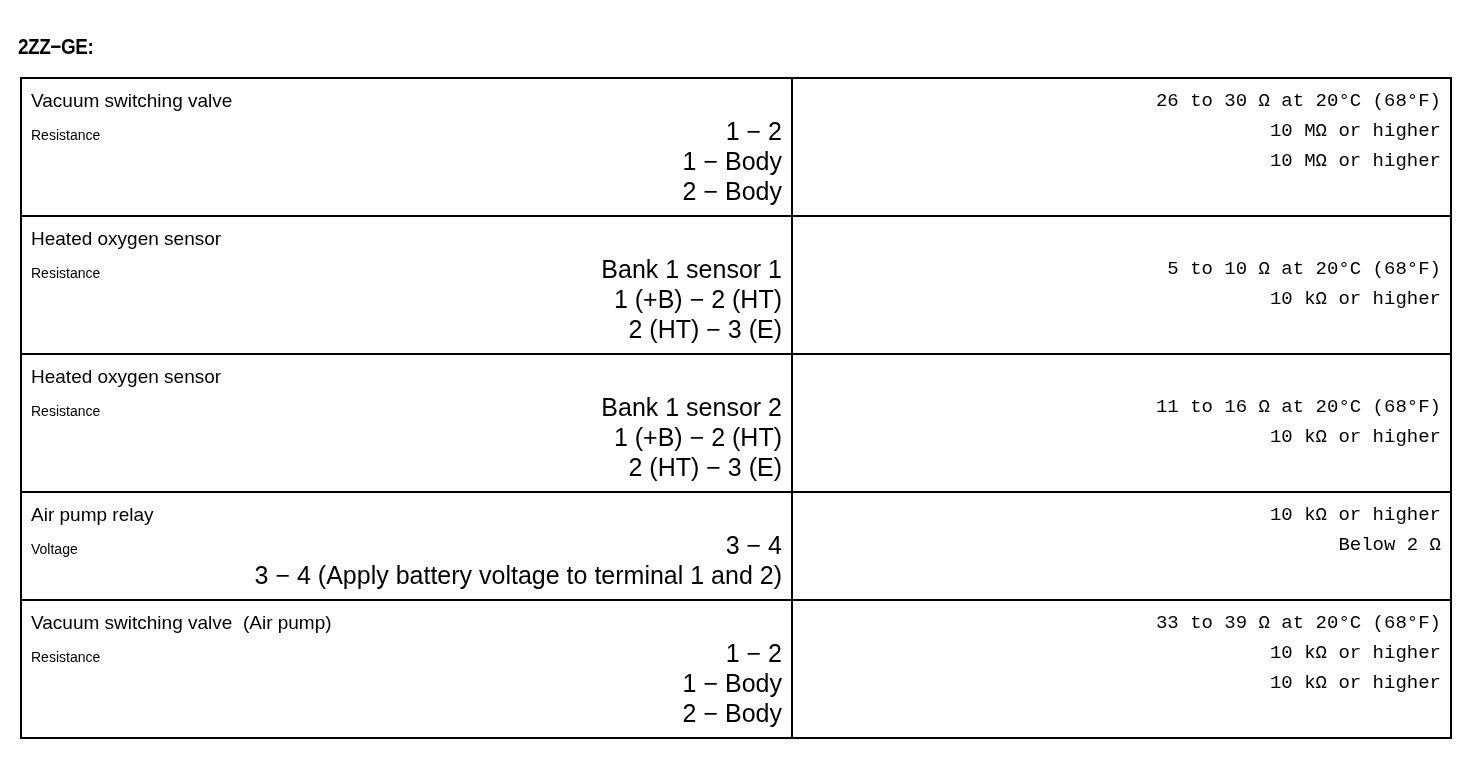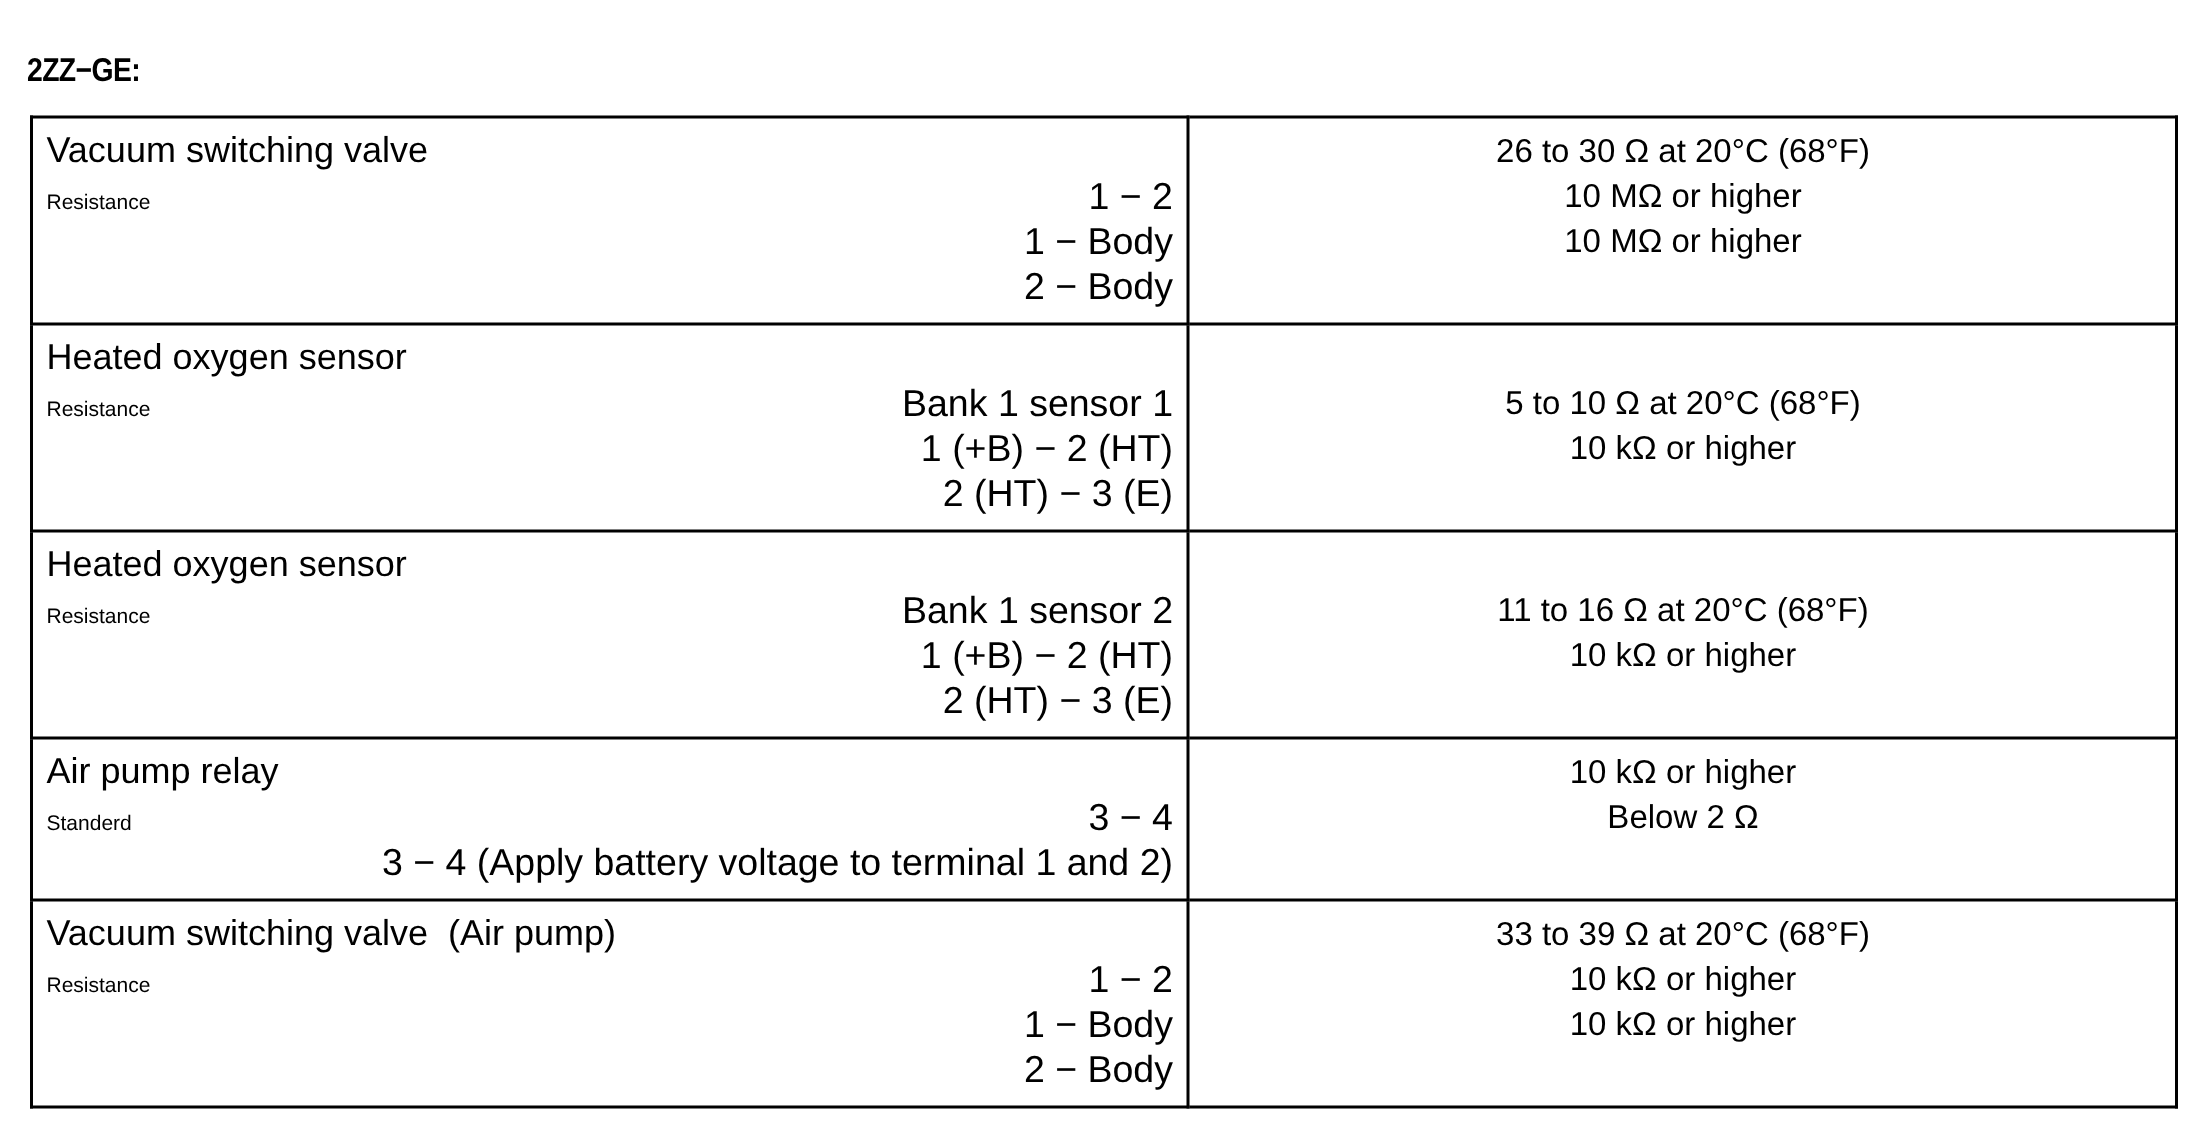--- a/index.html
+++ b/index.html
@@ -53,21 +53,21 @@
   .col-left   { width: 771px; }
   .col-right  { width: 659px; }
 
   
   .left-cell-inner {
     position: relative;
     padding: 7px 9px 9px 9px;
     box-sizing: border-box;
   }
   .line {
-    font-size: 24px;
+    font-size: 19px;
     line-height: 30px;
     white-space: pre;
   }
   .line-head {
     text-align: left;
   }
   .row-pair {
     display: flex;
     justify-content: space-between;
     align-items: baseline;
@@ -88,24 +88,25 @@
   }
 
   
   .right-cell-inner {
     position: relative;
     padding: 7px 9px 9px 10px;
     box-sizing: border-box;
     height: 100%;
   }
   .value-line {
-    font-size: 22px;
-    line-height: 30px;
-    white-space: pre;
-    text-align: center;
+    font-size: 19px;
+    line-height: 30px;
+    white-space: pre;
+    text-align: right;
+    font-family: Liberation Mono, monospace;
   }
   .spacer-line {
     font-size: 19px;
     line-height: 30px;
     white-space: pre;
   }
   .right-stack {
     display: flex;
     flex-direction: column;
     justify-content: flex-end;
@@ -195,21 +196,21 @@
                 <div class="value-line">10 kΩ or higher</div>
               </div>
             </div>
           </td>
         </tr>
         <tr>
           <td>
             <div class="left-cell-inner">
               <div class="line line-head">Air pump relay</div>
               <div class="row-pair">
-                <div class="measure-label">Standerd</div>
+                <div class="measure-label">Voltage</div>
                 <div class="terminal-list">
                   <div class="terminal">3 − 4</div>
                   <div class="terminal">3 − 4 (Apply battery voltage to terminal 1 and 2)</div>
                 </div>
               </div>
             </div>
           </td>
           <td>
             <div class="right-cell-inner">
               <div class="right-stack">

